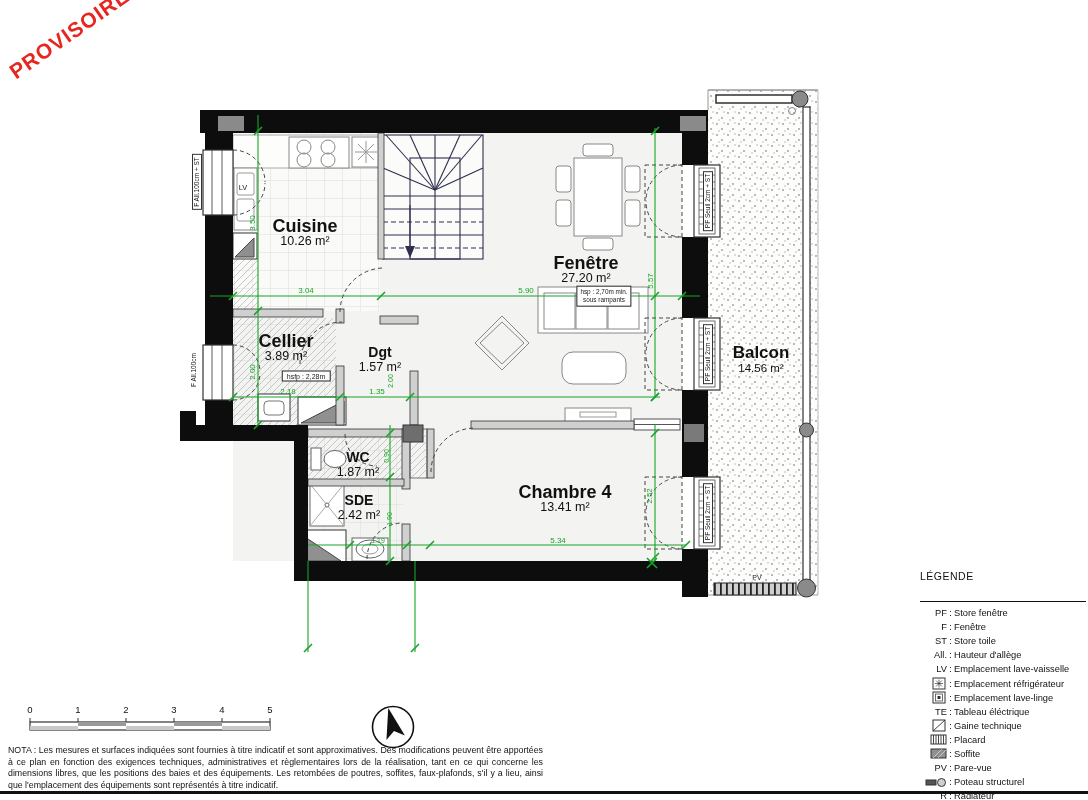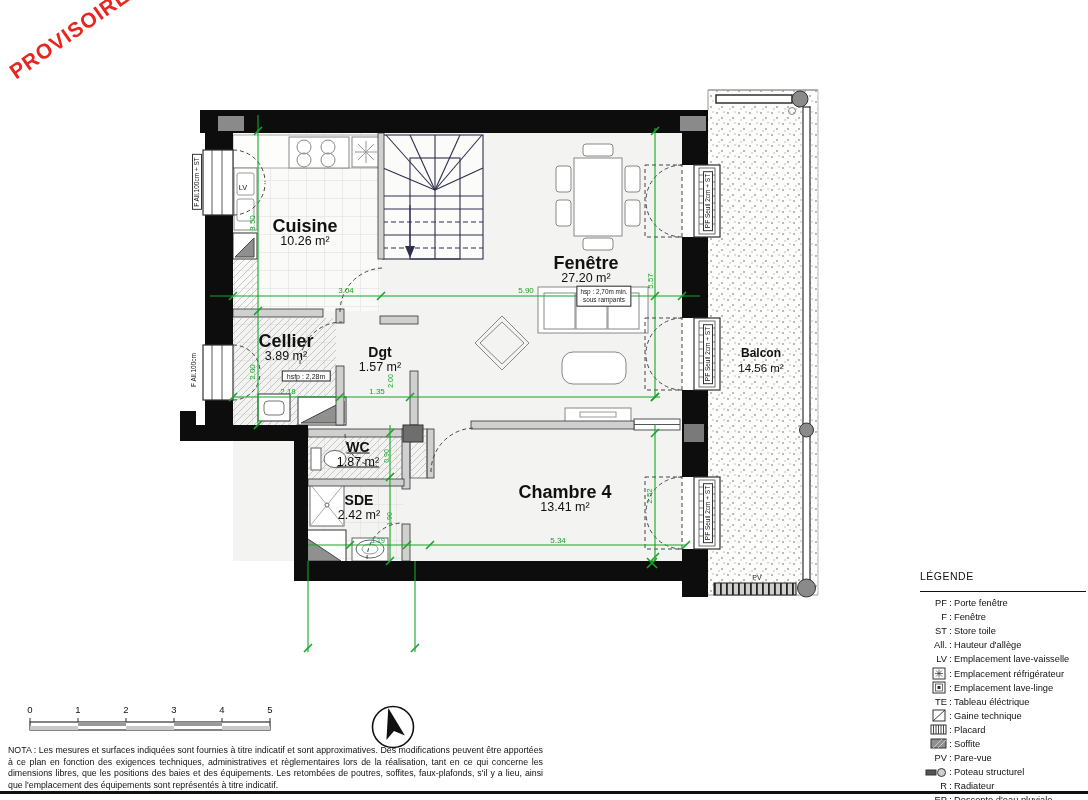--- a/index.html
+++ b/index.html
@@ -9,21 +9,21 @@
   .watermark{position:absolute;left:12px;top:62px;transform:rotate(-35deg);transform-origin:0 50%;
     font-size:21px;font-weight:bold;letter-spacing:1px;color:#e8251f;white-space:nowrap;}
 
   
   #plan-svg{position:absolute;left:0;top:0;}
 
   
   .room-label{position:absolute;transform:translate(-50%,-50%);text-align:center;white-space:nowrap;color:#111;}
   .room-name{font-weight:bold;font-size:18px;line-height:16px;}
   .room-name.sm{font-size:14px;}
-  .room-name.xs{font-size:12px;}
+  .room-name.xs{font-size:17px;}
   .room-area{font-size:12.5px;line-height:15px;font-weight:normal;}
 
   
   .dim{position:absolute;transform:translate(-50%,-50%);font-size:8px;color:#18a428;white-space:nowrap;}
   .dim.v{transform:translate(-50%,-50%) rotate(-90deg);}
   .dim.tiny{font-size:7px;}
 
   
   .wlab{position:absolute;transform:translate(-50%,-50%) rotate(-90deg);font-size:6.5px;color:#111;
     background:#fff;border:1px solid #333;padding:0 2px;white-space:nowrap;line-height:8px;}
@@ -34,21 +34,21 @@
   .annbox{position:absolute;transform:translate(-50%,-50%);border:1.4px solid #222;background:#fff;
     font-size:6.4px;line-height:1.3;text-align:center;padding:1px 3px;color:#222;white-space:nowrap;}
   .annbox2{position:absolute;transform:translate(-50%,-50%);border:1.2px solid #222;background:#fcfcfc;
     font-size:7px;text-align:center;padding:1px 4px;color:#222;white-space:nowrap;}
 
   
   .scale-num{position:absolute;transform:translate(-50%,0);font-size:9.5px;color:#111;}
 
   
   #legend{position:absolute;left:920px;top:570px;width:166px;color:#111;}
-  .lg-title{font-size:10.5px;letter-spacing:.5px;padding-bottom:9px;border-bottom:1.6px solid #111;margin-bottom:4px;}
+  .lg-title{font-size:10.5px;letter-spacing:.5px;padding-bottom:19px;border-bottom:1.6px solid #111;margin-bottom:4px;}
   .lg-row{display:flex;align-items:center;height:14.1px;font-size:9.3px;}
   .lg-key{width:27px;text-align:left;flex:none;display:flex;justify-content:flex-end;align-items:center;}
   .lg-colon{width:7px;text-align:center;flex:none;}
   .lg-label{flex:1;white-space:nowrap;}
 
   
   #nota{position:absolute;left:8px;top:745px;width:535px;font-size:8.8px;line-height:11.6px;color:#111;text-align:justify;}
 
   .bottom-rule{position:absolute;left:0;top:791px;width:1088px;height:2.5px;background:#111;}
 </style>
@@ -341,38 +341,38 @@
       <div class="room-area">27.20 m²</div>
   </div>
   <div class="room-label" style="left:286px;top:348px;">
     <div class="room-name">Cellier</div>
       <div class="room-area">3.89 m²</div>
   </div>
   <div class="room-label" style="left:380px;top:359px;">
     <div class="room-name sm">Dgt</div>
       <div class="room-area">1.57 m²</div>
   </div>
-  <div class="room-label" style="left:358px;top:454px;text-decoration:underline;">
+  <div class="room-label" style="left:358px;top:464px;">
     <div class="room-name sm">WC</div>
       <div class="room-area">1.87 m²</div>
   </div>
   <div class="room-label" style="left:359px;top:507px;">
     <div class="room-name sm">SDE</div>
       <div class="room-area">2.42 m²</div>
   </div>
   <div class="room-label" style="left:565px;top:499px;">
     <div class="room-name">Chambre 4</div>
       <div class="room-area">13.41 m²</div>
   </div>
   <div class="room-label" style="left:761px;top:360px;">
     <div class="room-name xs">Balcon</div>
       <div class="room-area" style="font-size:11.5px;">14.56 m²</div>
   </div>
 
-  <div class="dim" style="left:306px;top:290px;margin-left:40px;">3.04</div>
+  <div class="dim" style="left:306px;top:290px;">3.04</div>
   <div class="dim" style="left:526px;top:290px;">5.90</div>
   <div class="dim v" style="left:252px;top:223px;">3.50</div>
   <div class="dim v" style="left:252px;top:372px;">2.00</div>
   <div class="dim" style="left:288px;top:391px;">2.18</div>
   <div class="dim" style="left:377px;top:391px;">1.35</div>
   <div class="dim v tiny" style="left:390px;top:381px;">2.00</div>
   <div class="dim v" style="left:650px;top:281px;">5.57</div>
   <div class="dim v tiny" style="left:386px;top:456px;">0.90</div>
   <div class="dim v tiny" style="left:389px;top:519px;">1.90</div>
   <div class="dim tiny" style="left:378px;top:540px;">1.19</div>
@@ -414,21 +414,21 @@
   <div class="scale-num" style="left:174px;top:704px;">3</div>
   <div class="scale-num" style="left:222px;top:704px;">4</div>
   <div class="scale-num" style="left:270px;top:704px;">5</div>
 
   <div id="legend">
     <div class="lg-title">LÉGENDE</div>
 
     <div class="lg-row">
       <span class="lg-key">PF</span>
         <span class="lg-colon">:</span>
-        <span class="lg-label">Porte fenêtre</span>
+        <span class="lg-label">Store fenêtre</span>
     </div>
     <div class="lg-row">
       <span class="lg-key">F</span>
         <span class="lg-colon">:</span>
         <span class="lg-label">Fenêtre</span>
     </div>
     <div class="lg-row">
       <span class="lg-key">ST</span>
         <span class="lg-colon">:</span>
         <span class="lg-label">Store toile</span>

